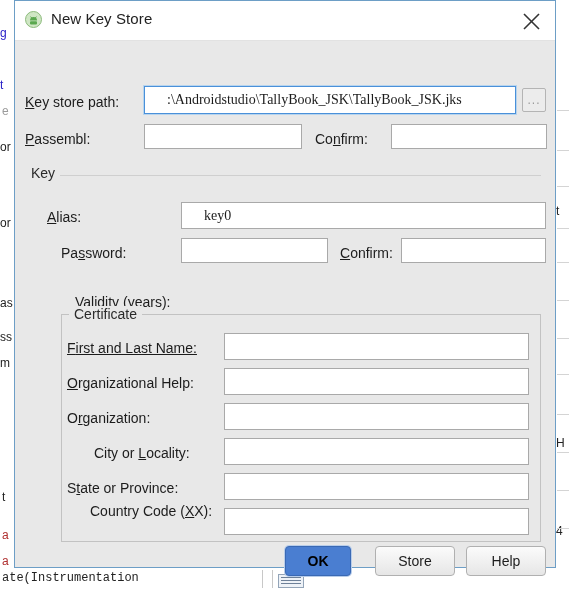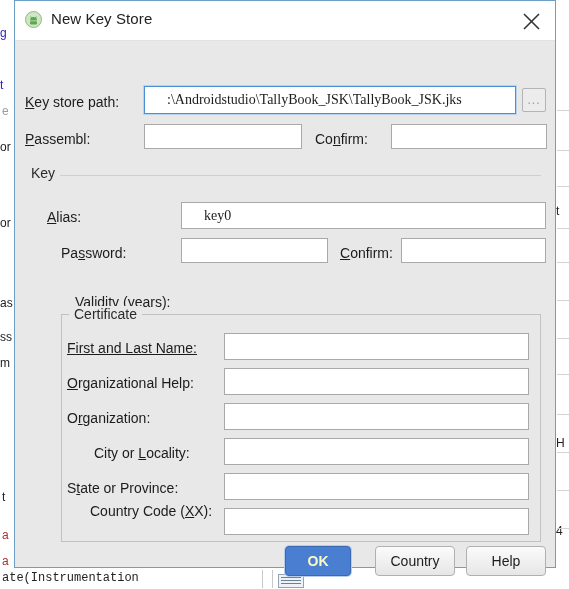--- a/index.html
+++ b/index.html
@@ -276,21 +276,21 @@
     border-radius: 4px;
     box-sizing: border-box;
     font-size: 14px;
     text-align: center;
     line-height: 28px;
     cursor: default;
   }
   .btn.default {
     background: #4a7ed1;
     border: 1px solid #3a69b4;
-    color: #fef9c3;
+    color: #000000;
     font-weight: bold;
     box-shadow: 0 0 0 1px #b8cdea;
   }
   .btn.normal {
     background: linear-gradient(#fbfbfb, #e6e6e6);
     border: 1px solid #b0b0b0;
     color: #1c1c1c;
   }
 </style>
 </head>
@@ -400,17 +400,17 @@
         <input type="text" class="tf" style="left: 209px; top: 362px; width: 305px; height: 27px;">
         <div class="lbl" style="left: 52px; top: 404px; margin-left: 27px;"><span>City or </span><span class="mn">L</span><span>ocality:</span></div>
         <input type="text" class="tf" style="left: 209px; top: 397px; width: 305px; height: 27px;">
         <div class="lbl" style="left: 52px; top: 439px;"><span>S</span><span class="mn">t</span><span>ate or Province:</span></div>
         <input type="text" class="tf" style="left: 209px; top: 432px; width: 305px; height: 27px;">
         <div class="lbl" style="left: 52px; top: 462px; margin-left: 23px;"><span>Country Code (</span><span class="mn">X</span><span>X):</span></div>
         <input type="text" class="tf" style="left: 209px; top: 467px; width: 305px; height: 27px;">
       </div>
 
     <div class="btn default" style="left:270px; top:505px; width:66px;">OK</div>
-    <div class="btn normal" style="left:360px; top:505px; width:80px;">Country</div>
+    <div class="btn normal" style="left:360px; top:505px; width:80px;">Store</div>
     <div class="btn normal" style="left:451px; top:505px; width:80px;">Help</div>
 
   </div>
 </div>
 
 </body></html>

